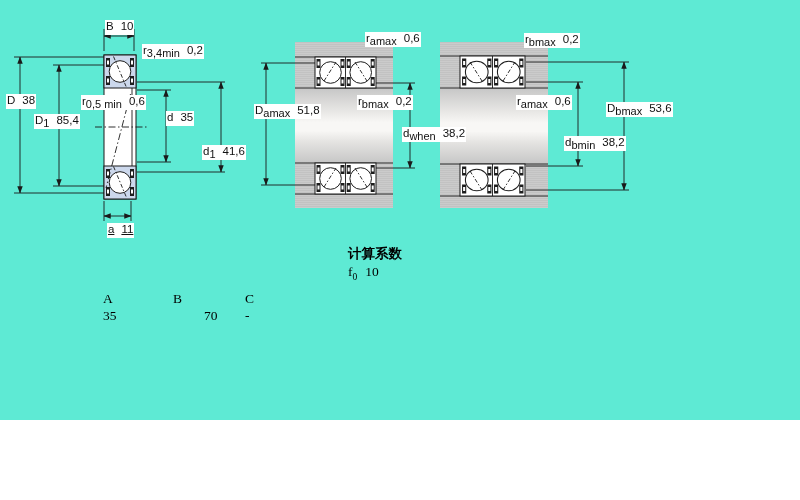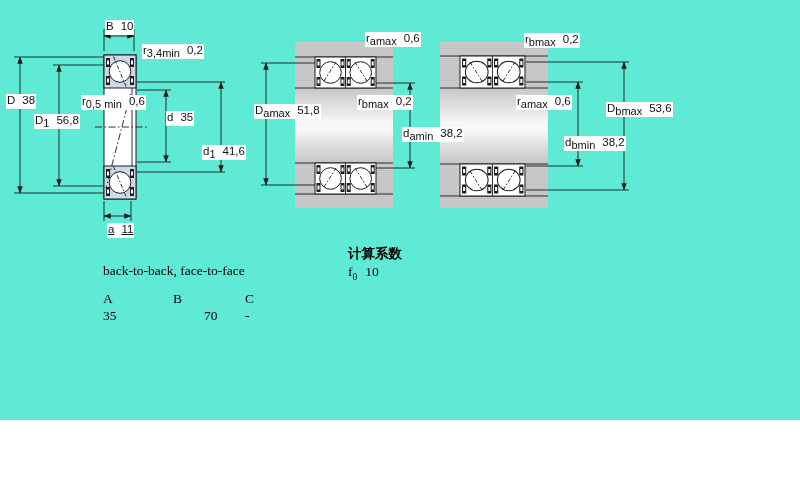--- a/index.html
+++ b/index.html
@@ -164,37 +164,36 @@
         <line class="thin" x1="526" y1="82" x2="583" y2="82"></line>
         <line class="thin" x1="526" y1="166" x2="583" y2="166"></line>
         <line class="thin" x1="578" y1="82" x2="578" y2="166" marker-start="url(#ar)" marker-end="url(#ar)"></line>
       </g>
     </g>
   </svg>
 
   <div class="dim" style="left:105px;top:20px;"><span>B</span><sub></sub><span class="v">10</span></div>
   <div class="dim" style="left:142px;top:44px;"><span>r</span><sub>3,4min</sub><span class="v">0,2</span></div>
   <div class="dim" style="left:6px;top:94px;"><span>D</span><sub></sub><span class="v">38</span></div>
-  <div class="dim" style="left:34px;top:114px;"><span>D</span><sub>1</sub><span class="v">56,8</span></div>
+  <div class="dim" style="left:34px;top:114px;"><span>D</span><sub>1</sub><span class="v">85,4</span></div>
   <div class="dim" style="left:81px;top:95px;"><span>r</span><sub>0,5 min</sub><span class="v">0,6</span></div>
   <div class="dim" style="left:157px;top:111px;margin-left:9px;"><span>d</span><sub></sub><span class="v">35</span></div>
   <div class="dim" style="left:202px;top:145px;"><span>d</span><sub>1</sub><span class="v">41,6</span></div>
   <div class="dim" style="left:107px;top:223px;text-decoration:underline;"><span>a</span><sub></sub><span class="v">11</span></div>
 
   <div class="dim" style="left:365px;top:32px;"><span>r</span><sub>amax</sub><span class="v">0,6</span></div>
   <div class="dim" style="left:254px;top:104px;"><span>D</span><sub>amax</sub><span class="v">51,8</span></div>
   <div class="dim" style="left:357px;top:95px;"><span>r</span><sub>bmax</sub><span class="v">0,2</span></div>
-  <div class="dim" style="left:402px;top:127px;"><span>d</span><sub>amin</sub><span class="v">38,2</span></div>
+  <div class="dim" style="left:402px;top:127px;"><span>d</span><sub>when</sub><span class="v">38,2</span></div>
 
   <div class="dim" style="left:524px;top:33px;"><span>r</span><sub>bmax</sub><span class="v">0,2</span></div>
   <div class="dim" style="left:516px;top:95px;"><span>r</span><sub>amax</sub><span class="v">0,6</span></div>
   <div class="dim" style="left:606px;top:102px;"><span>D</span><sub>bmax</sub><span class="v">53,6</span></div>
   <div class="dim" style="left:564px;top:136px;"><span>d</span><sub>bmin</sub><span class="v">38,2</span></div>
 
-  <div class="serif" style="left:103px;top:263px;">back-to-back, face-to-face</div>
   <div class="serif bold" style="left:348px;top:236px;margin-top:10px;">计算系数</div>
   <div class="serif" style="left:348px;top:264px;"><span>f</span><sub>0</sub><span class="v">10</span></div>
 
   <div class="serif" style="left:103px;top:291px;">A</div>
   <div class="serif" style="left:173px;top:291px;">B</div>
   <div class="serif" style="left:245px;top:291px;">C</div>
   <div class="serif" style="left:103px;top:308px;">35</div>
   <div class="serif" style="left:173px;top:308px;margin-left:31px;">70</div>
   <div class="serif" style="left:245px;top:308px;">-</div>
 

